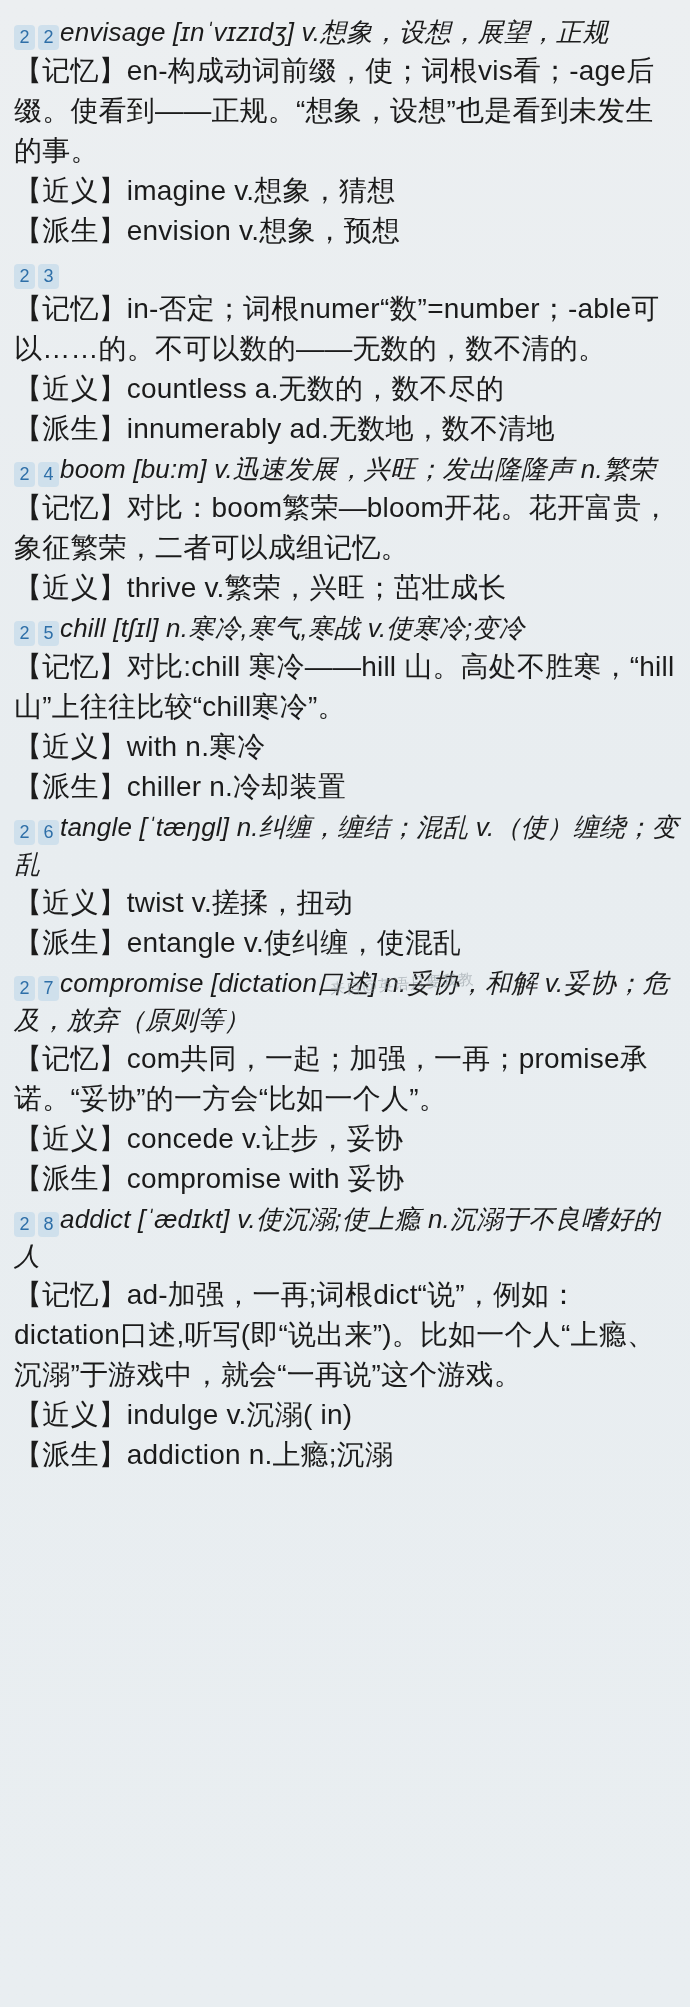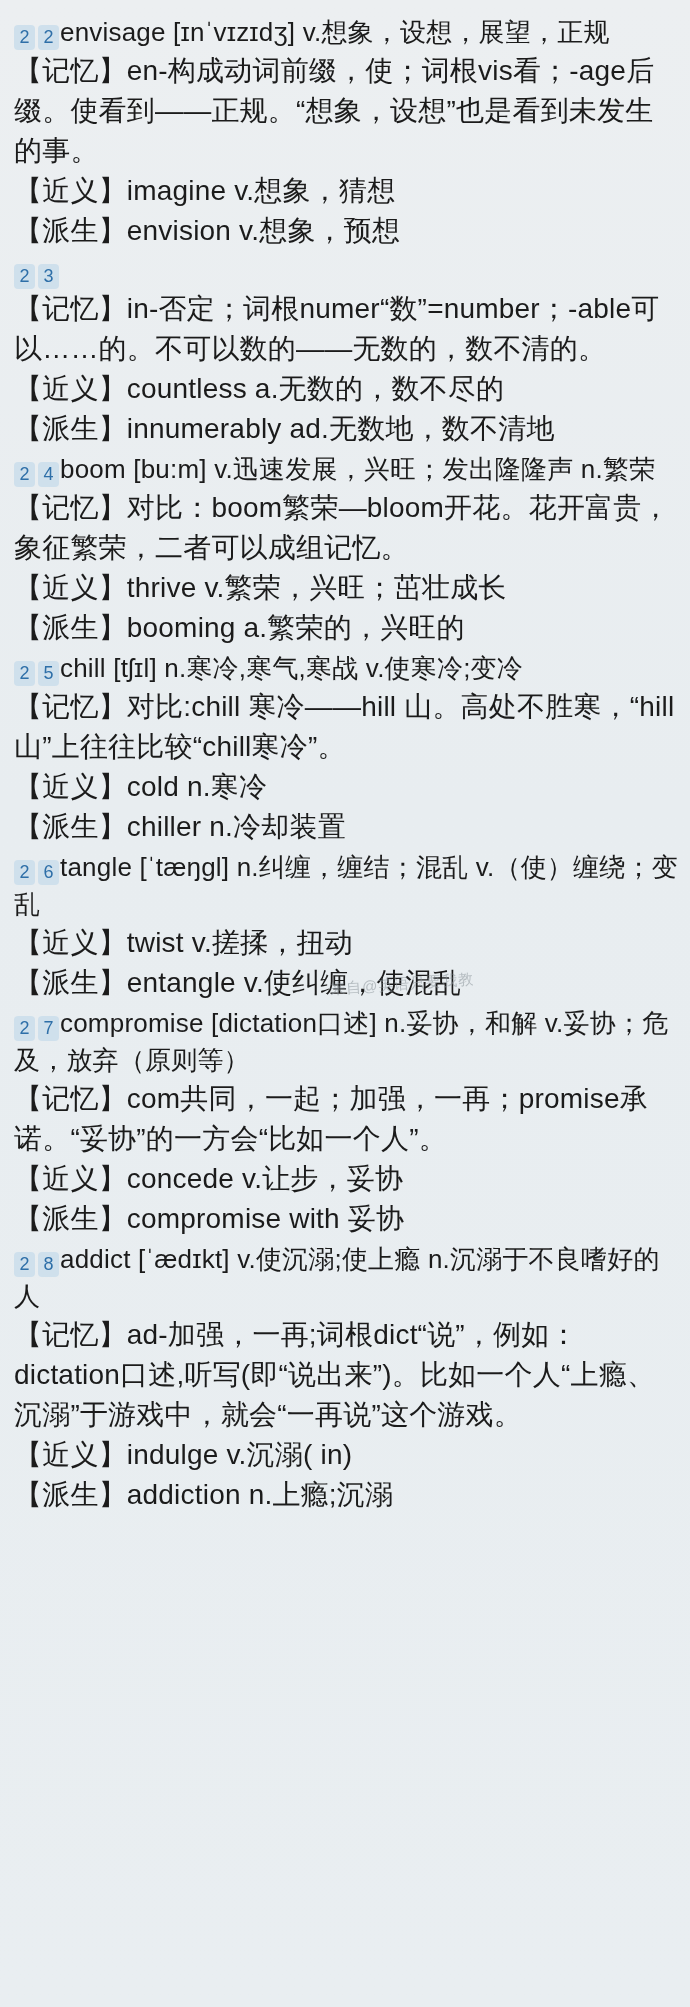--- a/index.html
+++ b/index.html
@@ -60,20 +60,21 @@
     line-height: 25px;
     text-align: center;
     font-size: 18px;
     color: #2e6fa8;
     background: #cfe0ec;
     border-radius: 4px;
     font-family: "Liberation Sans", sans-serif;
   }
   .word {
     font-size: 26px;
+    font-style: italic;
   }
   .sub {
     display: block;
     font-size: 28px;
     line-height: 1.43;
   }
   .en {
     font-family: "Liberation Sans", sans-serif;
   }
 </style>
@@ -102,30 +103,29 @@
     <div class="line sub">【派生】innumerably  ad.无数地，数不清地</div>
   </div>
 
   <div class="entry">
     <div class="line headline"><span class="num">
           <span class="digit">2</span>
           <span class="digit">4</span>
         </span><span class="word en">boom [bu:m]  v.迅速发展，兴旺；发出隆隆声 n.繁荣</span></div>
     <div class="line sub">【记忆】对比：boom繁荣—bloom开花。花开富贵，象征繁荣，二者可以成组记忆。</div>
     <div class="line sub">【近义】thrive  v.繁荣，兴旺；茁壮成长</div>
-    <div class="line sub">【派生】booming  a.繁荣的，兴旺的</div>
   </div>
 
   <div class="entry">
     <div class="line headline"><span class="num">
           <span class="digit">2</span>
           <span class="digit">5</span>
         </span><span class="word en">chill [tʃɪl]  n.寒冷,寒气,寒战  v.使寒冷;变冷</span></div>
     <div class="line sub">【记忆】对比:chill 寒冷——hill 山。高处不胜寒，“hill山”上往往比较“chill寒冷”。</div>
-    <div class="line sub">【近义】cold  n.寒冷</div>
+    <div class="line sub">【近义】with  n.寒冷</div>
     <div class="line sub">【派生】chiller  n.冷却装置</div>
   </div>
 
   <div class="entry">
     <div class="line headline"><span class="num">
           <span class="digit">2</span>
           <span class="digit">6</span>
         </span><span class="word en">tangle [ˈtæŋgl]  n.纠缠，缠结；混乱 v.（使）缠绕；变乱</span></div>
     <div class="line sub">【近义】twist  v.搓揉，扭动</div>
     <div class="line sub">【派生】entangle  v.使纠缠，使混乱</div>

